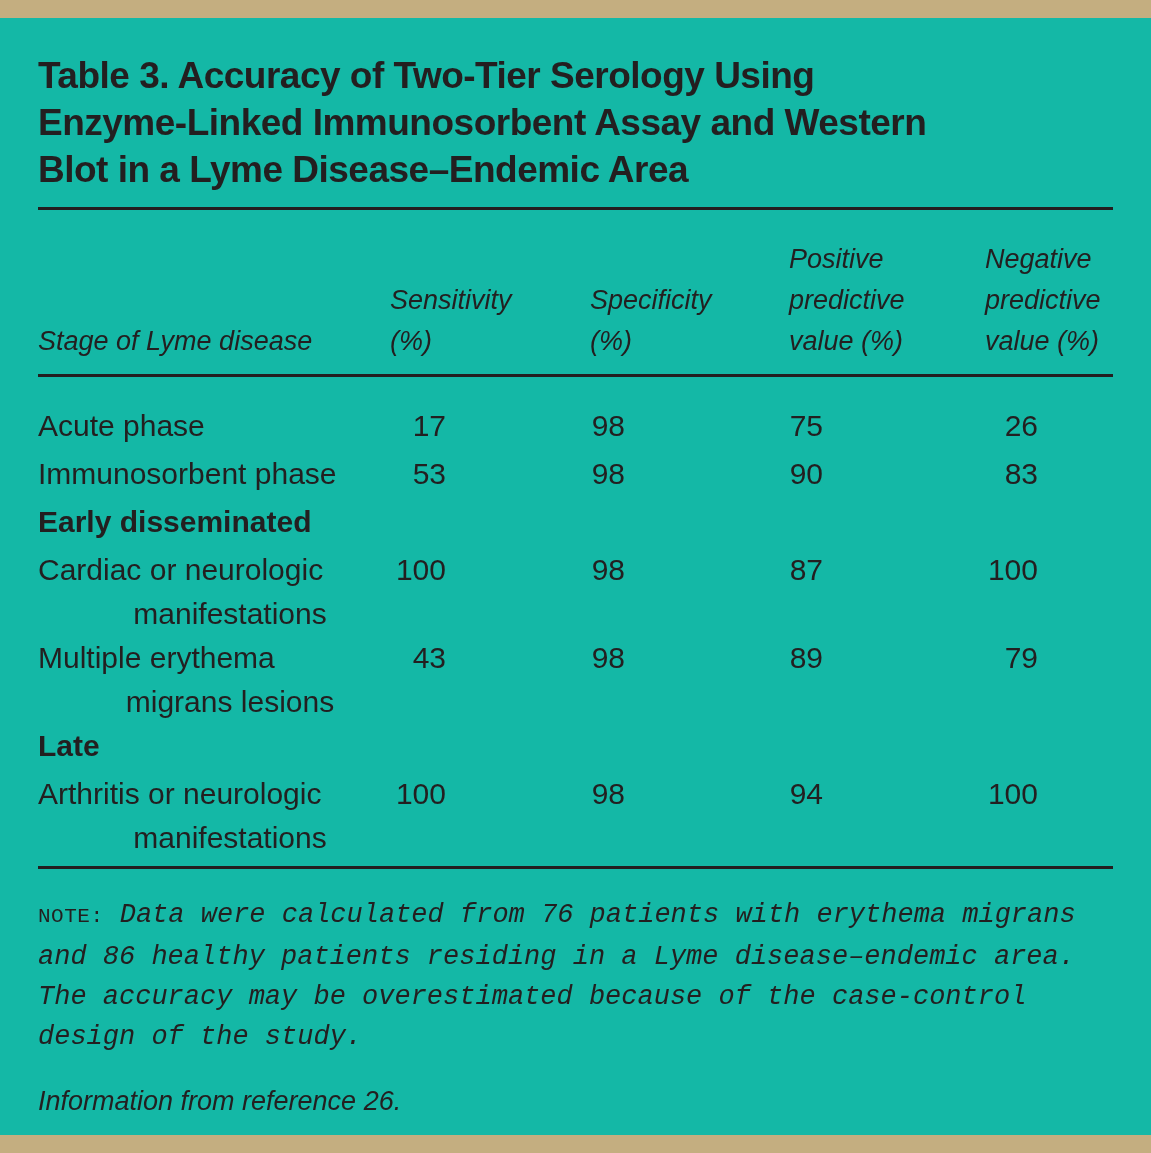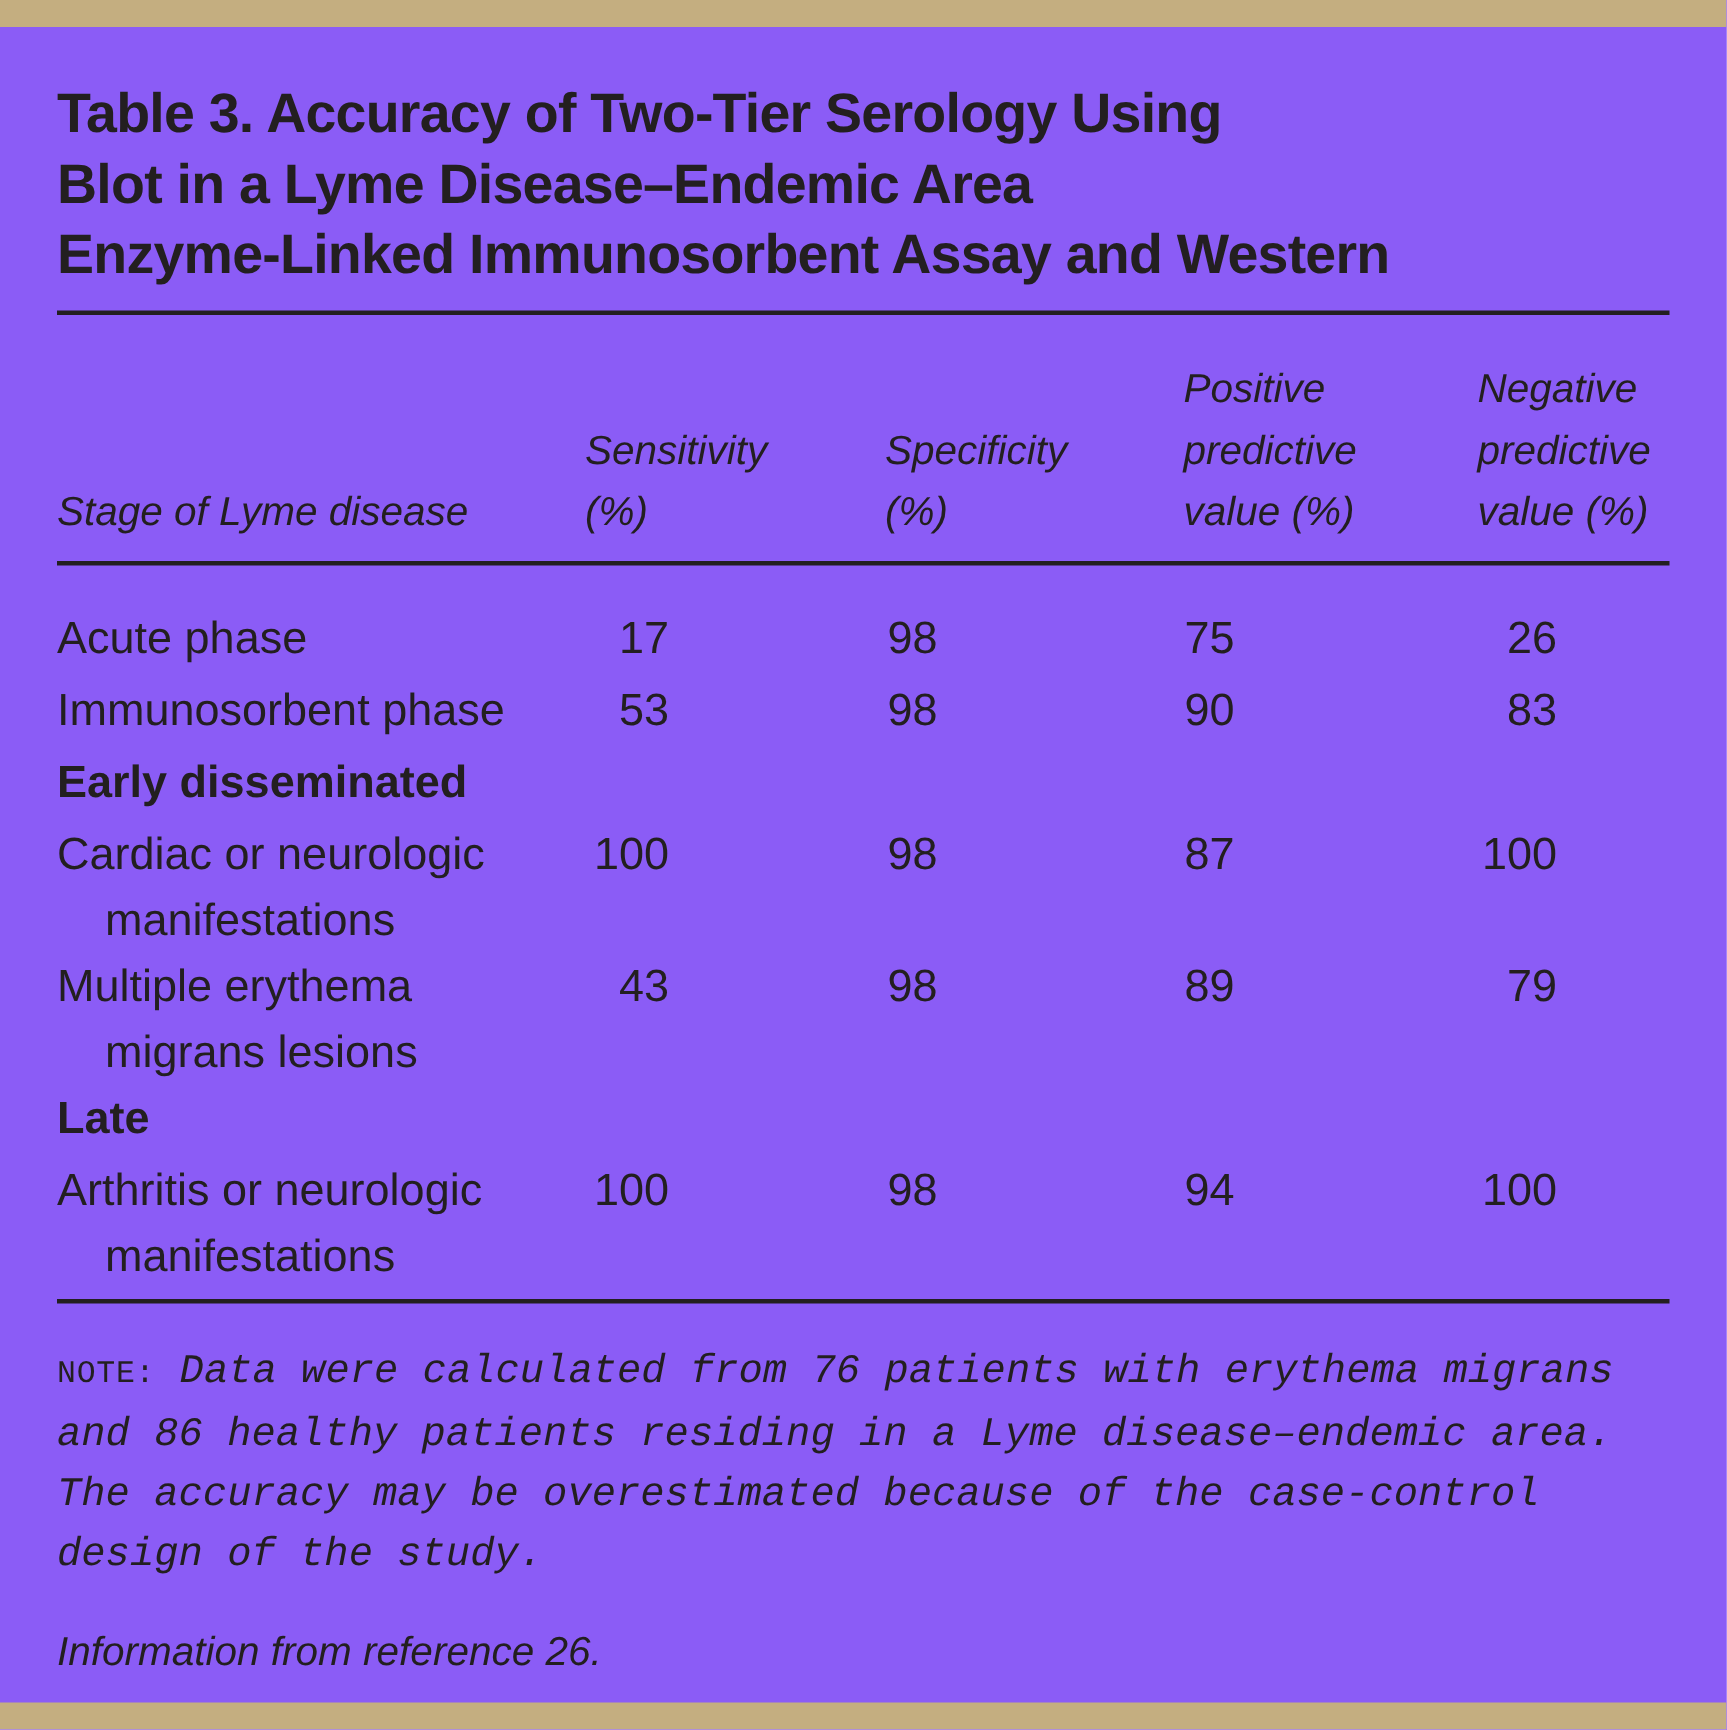--- a/index.html
+++ b/index.html
@@ -3,21 +3,21 @@
 <meta charset="utf-8">
 <style>
   html, body {
     margin: 0;
     padding: 0;
   }
   #page {
     position: relative;
     width: 1151px;
     height: 1153px;
-    background: #8b5cf6;
+    background: #14b8a6;
     font-family: "Liberation Sans", sans-serif;
     color: #231F20;
     overflow: hidden;
   }
   .accent-bar {
     position: absolute;
     left: 0;
     width: 100%;
     height: 18px;
     background: #C4AE80;
@@ -70,21 +70,21 @@
     white-space: nowrap;
   }
 
   .tbody { margin-top: 25px; }
 
   .row {
     font-size: 30px;
     align-items: start;
   }
   .row .l1 { display: block; line-height: 48px; white-space: nowrap; }
-  .row .l2 { display: block; line-height: 40px; padding-left: 32px; white-space: nowrap; }
+  .row .l2 { display: block; line-height: 40px; padding-left: 32px; white-space: nowrap; text-align: center; }
   .row.group-row .l1 { font-weight: bold; }
   .row .num {
     text-align: right;
     line-height: 48px;
   }
   .row > :nth-child(2) { padding-right: 144px; }
   .row > :nth-child(3) { padding-right: 164px; }
   .row > :nth-child(4) { padding-right: 162px; }
   .row > :nth-child(5) { padding-right: 75px; }
 
@@ -111,22 +111,22 @@
 </head>
 <body>
 
 <div id="page">
   <div class="accent-bar top"></div>
 
   <div id="content">
 
     <div class="title">
       <span class="t-line">Table 3. Accuracy of Two-Tier Serology Using</span>
+      <span class="t-line">Enzyme-Linked Immunosorbent Assay and Western</span>
       <span class="t-line">Blot in a Lyme Disease–Endemic Area</span>
-      <span class="t-line">Enzyme-Linked Immunosorbent Assay and Western</span>
     </div>
 
     <div class="rule r1"></div>
 
     <div class="grid5 header-row">
       <div class="header-cell">
         <span class="h-line">Stage of Lyme disease</span>
       </div>
       <div class="header-cell">
         <span class="h-line">Sensitivity</span>

